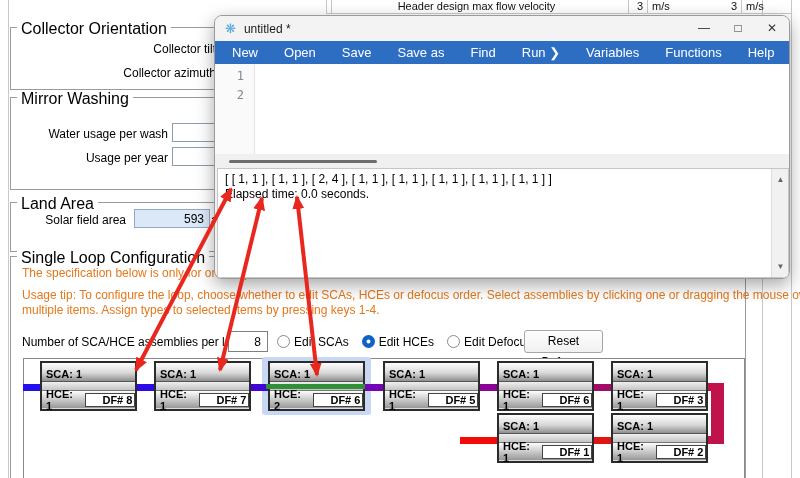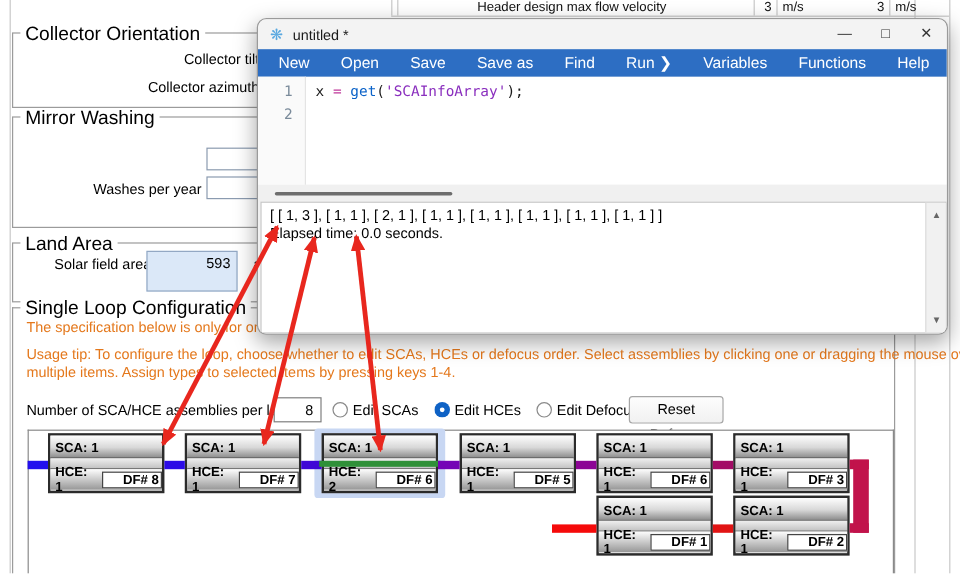--- a/index.html
+++ b/index.html
@@ -108,29 +108,30 @@
 
   <div class="fieldset" style="left:10px; top:27px; width:736px; height:63px;">
     <div class="legend">Collector Orientation</div>
   </div>
   <div class="flabel r-align" style="right:584px; top:42px;">Collector tilt</div>
   <div class="flabel r-align" style="right:584px; top:66px;">Collector azimuth</div>
 
   <div class="fieldset" style="left:10px; top:97px; width:736px; height:93px;">
     <div class="legend">Mirror Washing</div>
   </div>
+  <div class="flabel r-align" style="right:632px; top:127px;">Water usage per wash</div>
   <div class="finput" style="left:172px; top:123px; width:130px; height:19px;"></div>
-  <div class="flabel r-align" style="right:632px; top:151px;">Washes per year</div>
+  <div class="flabel r-align" style="right:632px; top:151px;">Usage per year</div>
   <div class="finput" style="left:172px; top:147px; width:130px; height:19px;"></div>
 
   <div class="fieldset" style="left:10px; top:202px; width:736px; height:50px;">
     <div class="legend">Land Area</div>
   </div>
   <div class="flabel r-align" style="right:674px; top:213px;">Solar field area</div>
-  <div class="finput calc-input" style="left:122px; top:209px; width:76px; height:34px;">593</div>
+  <div class="finput calc-input" style="left:134px; top:209px; width:76px; height:19px;">593</div>
   <div class="flabel" style="left:211px; top:213px;">acres</div>
 
   <div class="fieldset" style="left:10px; top:256px; width:736px; height:222px; border-bottom:none;">
     <div class="legend">Single Loop Configuration</div>
   </div>
   <div class="note-line orange" style="left:22px; top:266px;">The specification below is only for one loop</div>
   <div class="note-line orange" style="left:22px; top:288px;">Usage tip:  To configure the loop, choose whether to edit SCAs, HCEs or defocus order.  Select assemblies by clicking one or dragging the mouse over</div>
   <div class="note-line orange" style="left:22px; top:303px;">multiple items. Assign types to selected items by pressing keys 1-4.</div>
 
   <div class="flabel" style="left:22px; top:335px;">Number of SCA/HCE assemblies per loop</div>
@@ -257,27 +258,27 @@
           <span class="menu-item">Functions</span>
           <span class="menu-item">Help</span>
           <span class="menu-item">Close</span>
         </span>
     </div>
     <div id="editor">
       <div id="gutter">
           <div>1</div>
           <div>2</div>
         </div>
-      <div id="code-area"><div><span class="tok-plain">x </span><span class="tok-op">= </span><span class="tok-fn">get</span><span class="tok-plain">(</span><span class="tok-str">'SCAInfoArray'</span><span class="tok-plain">);</span></div></div>
+      <div id="code-area"></div>
     </div>
     <div id="splitter">
       <div id="splitter-grip"></div>
     </div>
     <div id="output">
-      <div>[ [ 1, 3 ], [ 1, 1 ], [ 2, 1 ], [ 1, 1 ], [ 1, 1 ], [ 1, 1 ], [ 1, 1 ], [ 1, 1 ] ]</div>
+      <div>[ [ 1, 1 ], [ 1, 1 ], [ 2, 4 ], [ 1, 1 ], [ 1, 1 ], [ 1, 1 ], [ 1, 1 ], [ 1, 1 ] ]</div>
       <div>Elapsed time: 0.0 seconds.</div>
       <div id="out-scrollbar">
         <div class="sb-arrow sb-up">▲</div>
         <div class="sb-arrow sb-down">▼</div>
       </div>
     </div>
   </div>
 
   <svg id="arrow-layer">
     <defs>

